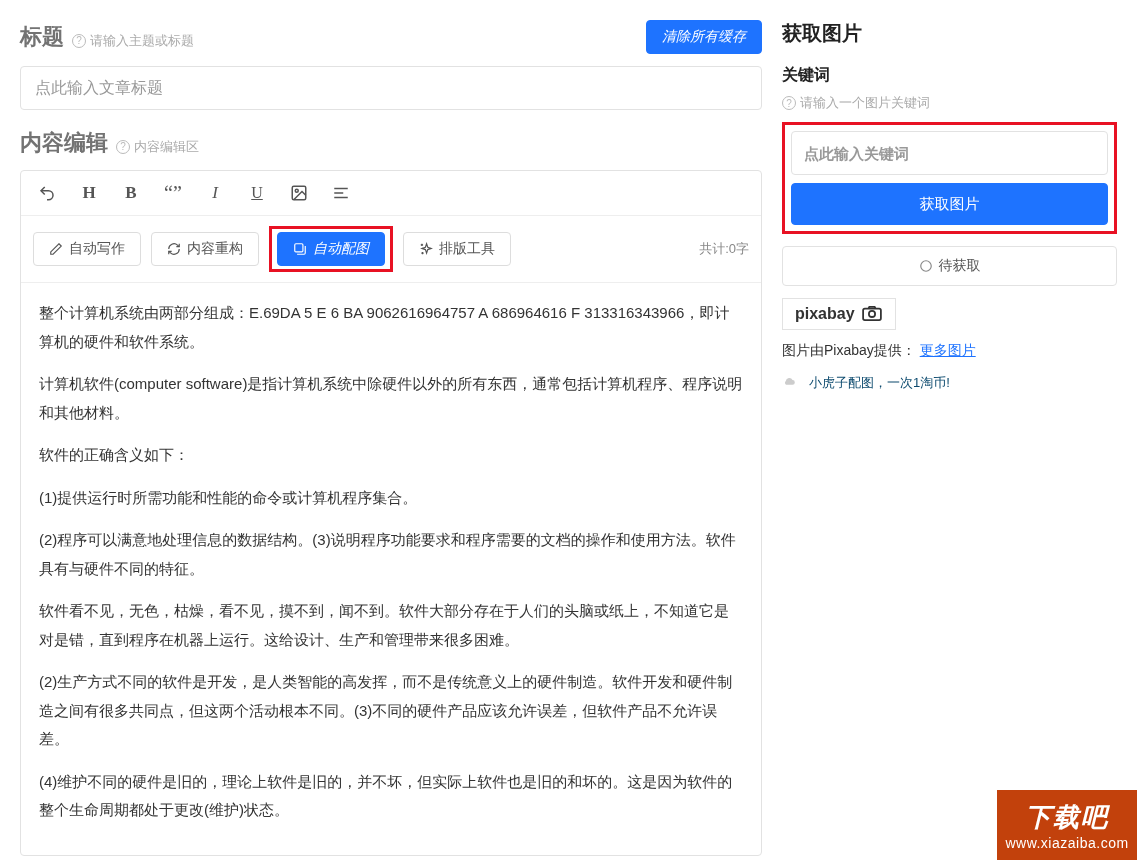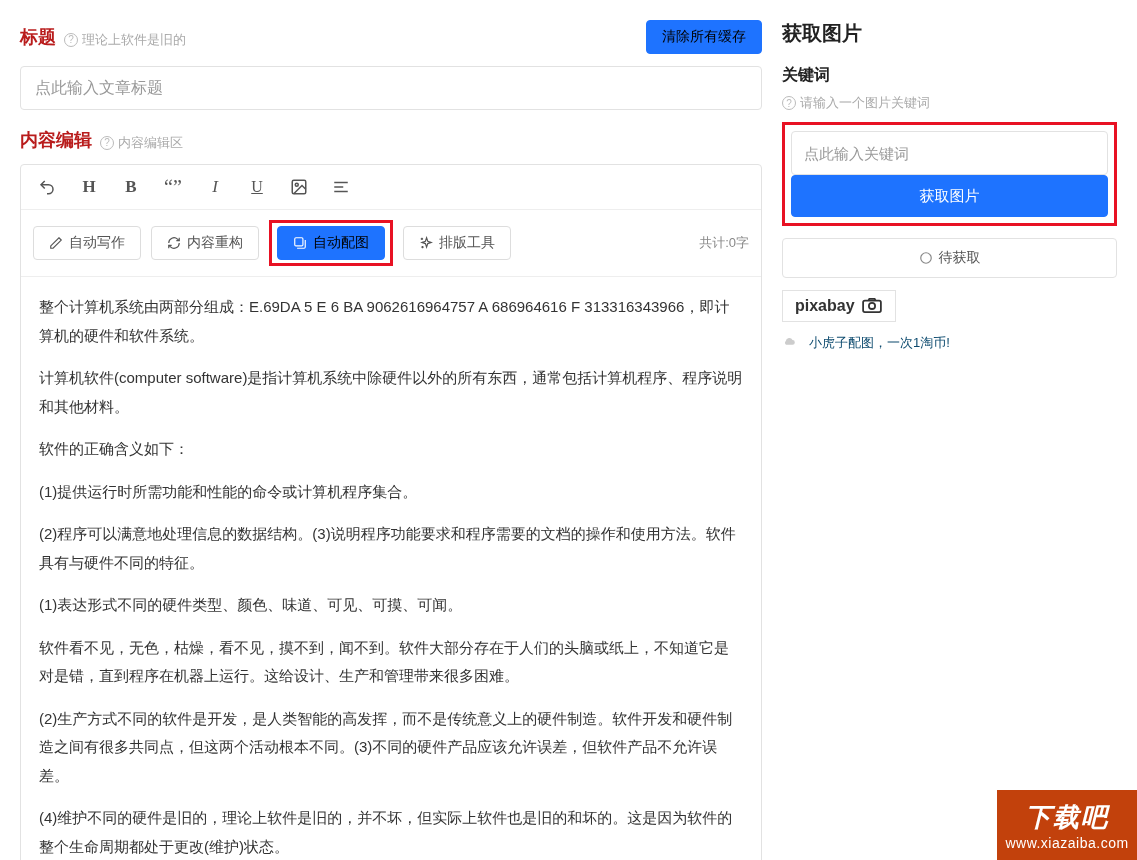--- a/index.html
+++ b/index.html
@@ -2,45 +2,45 @@
 <html><head>
 <meta charset="utf-8">
 <style>
 * { box-sizing: border-box; margin: 0; padding: 0; }
 body { font-family: -apple-system, "Helvetica Neue", Arial, "PingFang SC", "Microsoft YaHei", sans-serif; background: #fff; width: 1137px; height: 860px; overflow: hidden; position: relative; }
 .layout { display: flex; padding: 20px; gap: 20px; }
 .main { flex: 1; min-width: 0; }
 .sidebar { width: 335px; }
 .header-row { display: flex; align-items: center; justify-content: space-between; margin-bottom: 12px; }
 .header-left { display: flex; align-items: baseline; gap: 8px; }
-.section-title { font-size: 18px; font-weight: 700; color: #b91c1c; }
+.section-title { font-size: 22px; font-weight: 700; color: #737373; }
 .section-hint { font-size: 13px; color: #aaa; display: inline-flex; align-items: center; gap: 4px; }
 .hint-icon { display: inline-flex; width: 14px; height: 14px; border: 1px solid #bbb; border-radius: 50%; align-items: center; justify-content: center; font-size: 10px; color: #bbb; }
 .btn { display: inline-flex; align-items: center; gap: 6px; padding: 7px 15px; border-radius: 4px; font-size: 14px; cursor: pointer; border: 1px solid #ddd; background: #fff; color: #555; }
-.btn-primary { background: #1e73ff; border-color: #1e73ff; color: #000000; }
+.btn-primary { background: #1e73ff; border-color: #1e73ff; color: #ffffff; font-style: italic; }
 .btn-primary-lg { background: #1e73ff; border-color: #1e73ff; color: #fff; width: 100%; height: 42px; justify-content: center; font-size: 15px; border-radius: 4px; }
 .title-input { width: 100%; height: 44px; padding: 13px 14px; border: 1px solid #e2e2e2; border-radius: 4px; font-size: 16px; color: #333; margin-bottom: 18px; }
 .title-input::placeholder { color: #999; }
 .editor-box { border: 1px solid #e2e2e2; border-radius: 4px; }
 .toolbar { display: flex; align-items: center; padding: 8px 12px; gap: 14px; border-bottom: 1px solid #eee; }
 .tb-btn { width: 28px; height: 28px; display: inline-flex; align-items: center; justify-content: center; color: #555; font-size: 16px; cursor: pointer; }
 .tb-h { font-weight: 600; font-family: Georgia, serif; font-size: 17px; }
 .tb-b { font-weight: 900; font-family: Georgia, serif; font-size: 17px; }
 .tb-i { font-style: italic; font-family: Georgia, serif; font-size: 17px; }
 .tb-u { text-decoration: underline; font-family: Georgia, serif; }
 .toolbar-row2 { display: flex; align-items: center; padding: 10px 12px; gap: 10px; border-bottom: 1px solid #eee; }
 .toolbar-row2 .right { margin-left: auto; font-size: 13px; color: #888; }
 .highlight-red { border: 3px solid #e81123; padding: 3px 5px; display: inline-flex; }
 .content { padding: 16px 18px; font-size: 15px; color: #333; line-height: 1.9; }
 .content p { margin-bottom: 14px; }
 .side-title { font-size: 20px; font-weight: 700; color: #222; margin-bottom: 18px; }
 .side-section-header { display: flex; align-items: baseline; gap: 8px; margin-bottom: 10px; flex-direction: column; }
 .side-label { font-size: 16px; font-weight: 600; color: #222; }
 .keyword-box { border: 3px solid #e81123; padding: 6px; margin-bottom: 12px; }
-.keyword-input { width: 100%; height: 44px; padding: 0 12px; border: 1px solid #e2e2e2; border-radius: 4px; font-size: 15px; margin-bottom: 0; }
+.keyword-input { width: 100%; height: 44px; padding: 0 12px; border: 1px solid #e2e2e2; border-radius: 4px; font-size: 15px; margin-bottom: 8px; font-weight: bold; }
 .keyword-input::placeholder { color: #999; }
 .pending-btn { width: 100%; height: 40px; border: 1px solid #e2e2e2; border-radius: 4px; background: #fff; display: flex; align-items: center; justify-content: center; gap: 6px; font-size: 14px; color: #555; cursor: default; margin-bottom: 12px; }
 .pixabay-badge { border: 1px solid #e2e2e2; display: inline-flex; align-items: flex-start; gap: 6px; padding: 6px 12px; font-size: 16px; font-weight: 600; color: #333; margin-bottom: 12px; }
 .attribution { font-size: 14px; color: #333; margin-bottom: 14px; }
 .attribution a { color: #1e73ff; text-decoration: underline; }
 .footer-note { font-size: 13px; color: #0c4a6e; display: flex; align-items: center; gap: 13px; }
 .watermark { position: absolute; bottom: 0; right: 0; width: 140px; height: 70px; background: #c2410c; color: #fff; display: flex; flex-direction: column; align-items: center; justify-content: center; }
 .watermark .big { font-size: 26px; font-weight: 900; font-style: italic; letter-spacing: 2px; }
 .watermark .url { font-size: 14px; letter-spacing: 0.5px; }
 .icon-sm { width: 14px; height: 14px; }
@@ -49,21 +49,21 @@
 </head>
 <body>
 
 <div class="layout">
   <div class="main">
     <div class="header-row">
       <div class="header-left">
         <span class="section-title">标题</span>
         <span class="section-hint">
           <span class="hint-icon">?</span>
-          <span>理论上软件是旧的</span>
+          <span>请输入主题或标题</span>
         </span>
       </div>
       <button class="btn btn-primary">清除所有缓存</button>
     </div>
 
     <input class="title-input" type="text" placeholder="点此输入文章标题" style="">
 
     <div class="header-row">
       <div class="header-left">
         <span class="section-title">内容编辑</span>
@@ -136,21 +136,20 @@
         </button>
         <span class="right">共计:0字</span>
       </div>
 
       <div class="content">
         <p>整个计算机系统由两部分组成：E.69DA 5 E 6 BA 9062616964757 A 686964616 F 313316343966，即计算机的硬件和软件系统。</p>
         <p>计算机软件(computer software)是指计算机系统中除硬件以外的所有东西，通常包括计算机程序、程序说明和其他材料。</p>
         <p>软件的正确含义如下：</p>
         <p>(1)提供运行时所需功能和性能的命令或计算机程序集合。</p>
         <p>(2)程序可以满意地处理信息的数据结构。(3)说明程序功能要求和程序需要的文档的操作和使用方法。软件具有与硬件不同的特征。</p>
-        <p>(1)表达形式不同的硬件类型、颜色、味道、可见、可摸、可闻。</p>
         <p>软件看不见，无色，枯燥，看不见，摸不到，闻不到。软件大部分存在于人们的头脑或纸上，不知道它是对是错，直到程序在机器上运行。这给设计、生产和管理带来很多困难。</p>
         <p>(2)生产方式不同的软件是开发，是人类智能的高发挥，而不是传统意义上的硬件制造。软件开发和硬件制造之间有很多共同点，但这两个活动根本不同。(3)不同的硬件产品应该允许误差，但软件产品不允许误差。</p>
         <p>(4)维护不同的硬件是旧的，理论上软件是旧的，并不坏，但实际上软件也是旧的和坏的。这是因为软件的整个生命周期都处于更改(维护)状态。</p>
       </div>
     </div>
   </div>
 
   <div class="sidebar">
     <div class="side-title">获取图片</div>
 
@@ -176,20 +175,24 @@
 
     <div class="pixabay-badge">
       <span>pixabay</span>
       <svg width="22" height="16" viewBox="0 0 24 18" fill="none" stroke="#333" stroke-width="2">
           <rect x="2" y="4" width="20" height="13" rx="2"></rect>
           <circle cx="12" cy="10" r="3.5"></circle>
           <path d="M8 4l1-2h6l1 2"></path>
         </svg>
     </div>
 
+    <div class="attribution">
+      <span>图片由Pixabay提供：</span>
+      <a href="#">更多图片</a>
+    </div>
 
     <div class="footer-note">
       <svg width="14" height="14" viewBox="0 0 24 24" fill="#ccc">
           <path d="M18 15a4 4 0 0 0 0-8 6 6 0 0 0-11.5 1.5A4 4 0 0 0 7 15h11z"></path>
         </svg>
       <span>小虎子配图，一次1淘币!</span>
     </div>
   </div>
 </div>
 

